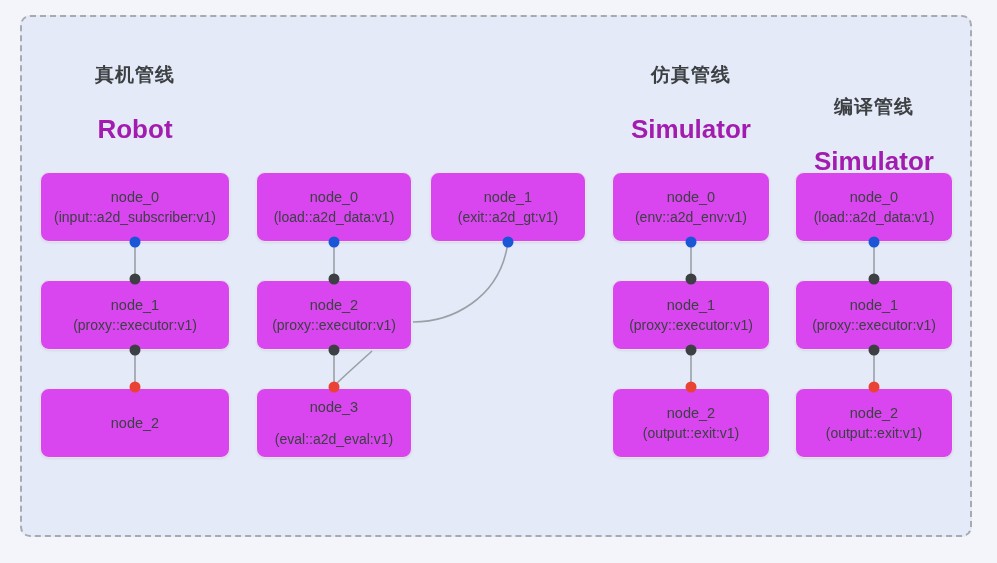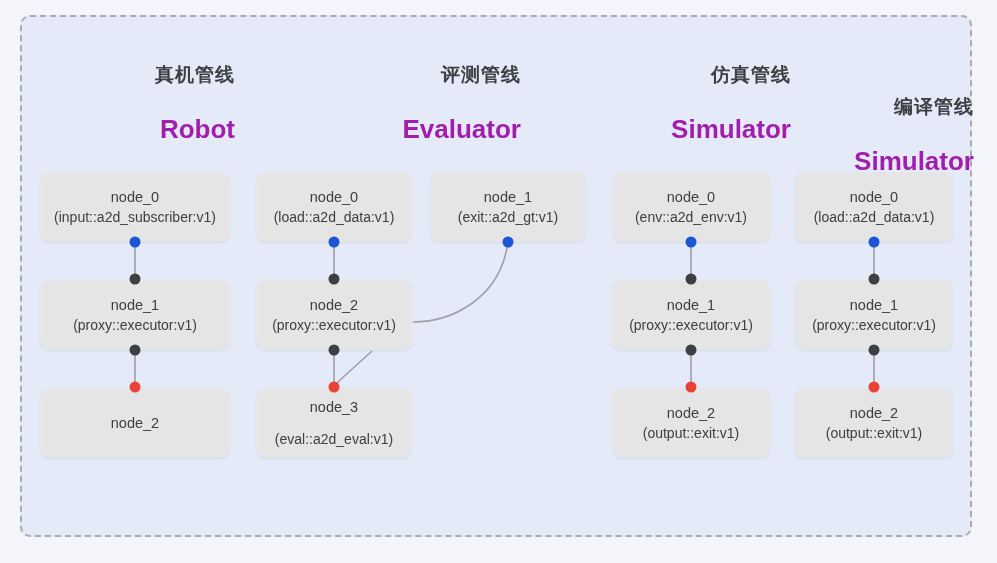--- a/index.html
+++ b/index.html
@@ -37,41 +37,41 @@
     position: absolute;
     left: 0;
     top: 0;
     width: 997px;
     height: 563px;
     pointer-events: none;
     z-index: 2;
   }
   .col-head {
     position: absolute;
-    text-align: right;
+    text-align: center;
     z-index: 3;
   }
   .col-head .cn {
     font-size: 19px;
     font-weight: bold;
     color: #3c4043;
     letter-spacing: 1px;
     white-space: nowrap;
   }
   .col-head .en {
     margin-top: 26px;
     font-size: 26px;
     font-weight: bold;
     color: #a21caf;
     white-space: nowrap;
   }
   .node {
     position: absolute;
     box-sizing: border-box;
-    background: #e5e5e5;
+    background: #d946ef;
     border: 1px solid #e6e7ea;
     border-radius: 9px;
     box-shadow: 0 1px 2px rgba(60,64,67,0.10);
     z-index: 3;
     display: flex;
     flex-direction: column;
     align-items: center;
     justify-content: center;
     color: #3c4043;
   }
@@ -119,24 +119,20 @@
     <line x1="691" y1="350" x2="691" y2="386" stroke="#9aa0a6" stroke-width="1.6"></line>
 
     <line x1="874" y1="242" x2="874" y2="278" stroke="#9aa0a6" stroke-width="1.6"></line>
     <line x1="874" y1="350" x2="874" y2="386" stroke="#9aa0a6" stroke-width="1.6"></line>
   </svg>
 
   <div class="col-head" style="left:35px; top:62px; width:200px;">
     <div class="cn">真机管线</div>
     <div class="en">Robot</div>
   </div>
-  <div class="col-head" style="left:321px; top:62px; width:200px;">
-    <div class="cn">评测管线</div>
-    <div class="en">Evaluator</div>
-  </div>
   <div class="col-head" style="left:591px; top:62px; width:200px;">
     <div class="cn">仿真管线</div>
     <div class="en">Simulator</div>
   </div>
   <div class="col-head" style="left:774px; top:62px; width:200px;margin-top:32px;">
     <div class="cn">编译管线</div>
     <div class="en">Simulator</div>
   </div>
 
   <div class="node" style="left:40px; top:172px; width:190px; height:70px;">

